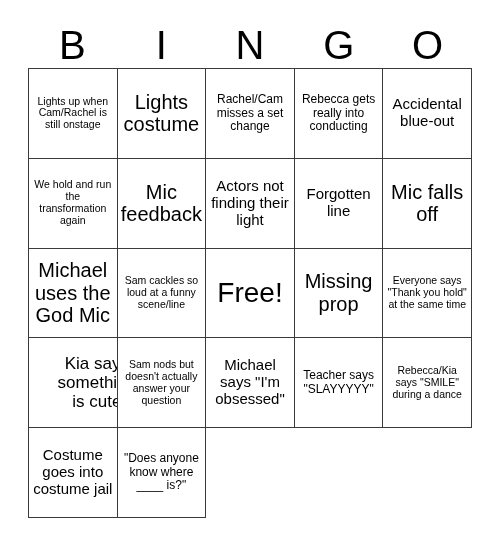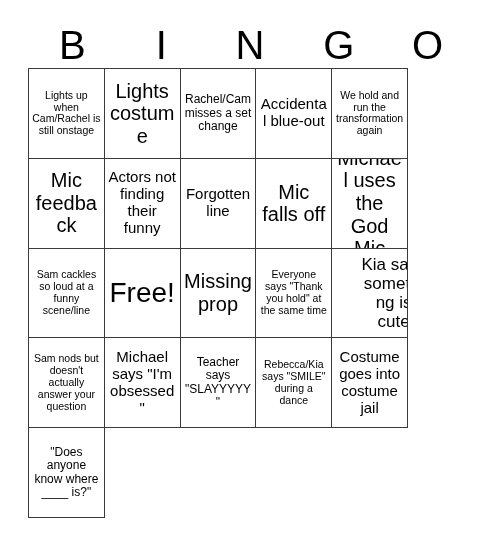--- a/index.html
+++ b/index.html
@@ -37,21 +37,21 @@
     font-size: 40px;
     font-weight: 400;
     line-height: 1;
     letter-spacing: 0px;
     color: #000000;
   }
   #grid {
     position: absolute;
     left: 28px;
     top: 68px;
-    width: 380px;
+    width: 444px;
     height: 450px;
     display: grid;
     grid-template-columns: repeat(5, 1fr);
     grid-template-rows: repeat(5, 1fr);
     border-top: 1px solid #3a3a3a;
     border-left: 1px solid #3a3a3a;
     box-sizing: border-box;
   }
   .cell {
     border-right: 1px solid #3a3a3a;
@@ -97,32 +97,35 @@
   <div id="grid">
     <div class="cell fs-xs">
         <span class="cell-text">Lights up when Cam/Rachel is still onstage</span>
       </div>
     <div class="cell fs-xl">
         <span class="cell-text">Lights costume</span>
       </div>
     <div class="cell fs-s">
         <span class="cell-text">Rachel/Cam misses a set change</span>
       </div>
+    <div class="cell fs-s">
+        <span class="cell-text">Rebecca gets really into conducting</span>
+      </div>
     <div class="cell fs-m">
         <span class="cell-text">Accidental blue-out</span>
       </div>
 
     <div class="cell fs-xs">
         <span class="cell-text">We hold and run the transformation again</span>
       </div>
     <div class="cell fs-xl">
         <span class="cell-text">Mic feedback</span>
       </div>
     <div class="cell fs-m">
-        <span class="cell-text">Actors not finding their funny</span>
+        <span class="cell-text">Actors not finding their light</span>
       </div>
     <div class="cell fs-m">
         <span class="cell-text">Forgotten line</span>
       </div>
     <div class="cell fs-xl">
         <span class="cell-text">Mic falls off</span>
       </div>
 
     <div class="cell fs-xl">
         <span class="cell-text">Michael uses the God Mic</span>

